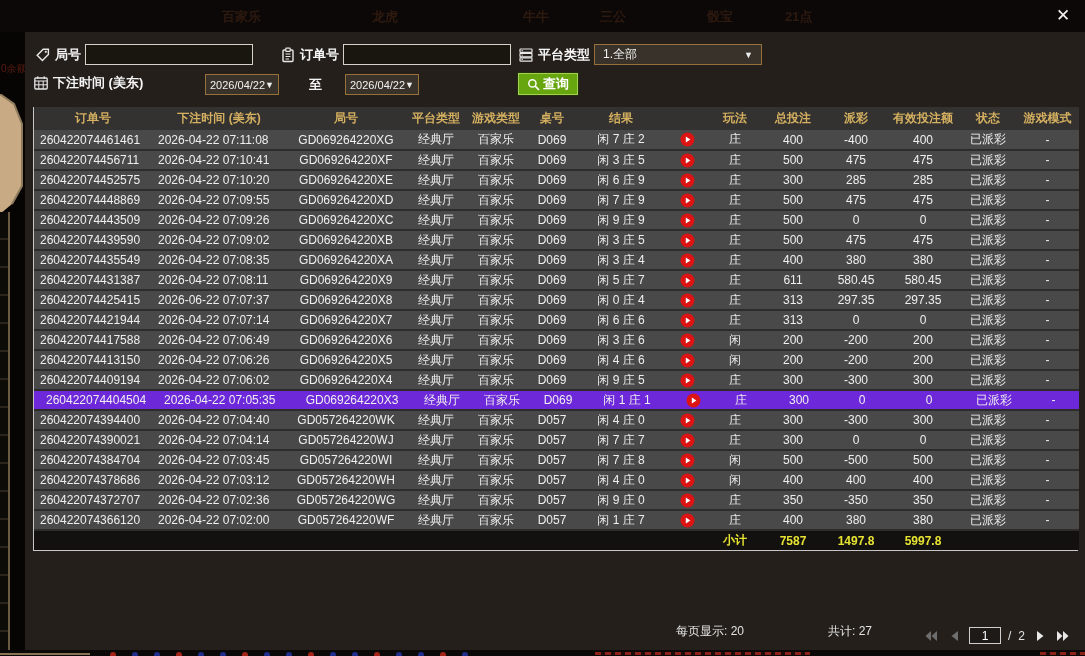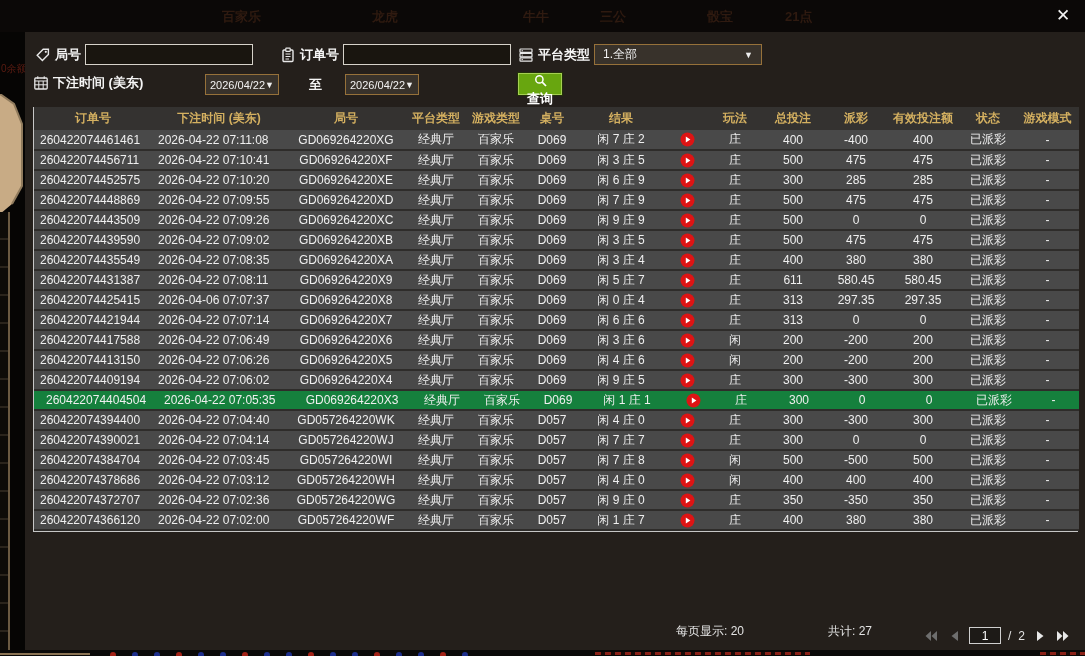--- a/index.html
+++ b/index.html
@@ -39,21 +39,21 @@
     background:#68a60f; border:1px solid #a5cf52; box-shadow:0 0 0 1px #22300a; color:#fff;
     font-size:13px; font-weight:bold; cursor:pointer; }
 
   
   .tablewrap { position:absolute; left:8px; top:75px; width:1045px; border:1px solid #c6c6c6; border-top:none; }
   table { width:100%; border-collapse:collapse; table-layout:fixed; }
   thead th { height:23px; background:#343230; color:#d4b060; font-size:12px; font-weight:bold; }
   tbody.data td { height:20px; background:#494949; color:#efefef; font-size:12px; text-align:center;
     border-bottom:2px solid #2e2c2a; white-space:nowrap; overflow:hidden; }
   tbody.data td.c-order, tbody.data td.c-time { text-align:left; padding-left:6px;margin-left:8px; }
-  tbody.data tr.sel td { background:#15803d;padding-left:12px; }
+  tbody.data tr.sel td { background:#6d28d9;padding-left:12px; }
   td.pos { color:#d23b2e; }
   td.neg { color:#3ce23c; }
   td.zero { color:#f2f2f2; }
   td.c-status { color:#3ce23c; }
   td.c-mode { color:#bdbdbd; }
   .play-icon { display:inline-flex; width:15px; height:15px; cursor:pointer; vertical-align:middle; }
   tbody.totals td { height:20px; background:#131110; color:#e6e332; font-size:12px; font-weight:bold;
     text-align:center; border-top:2px solid #5a5a5a; }
 
   
@@ -153,21 +153,21 @@
       <span class="flabel">至</span>
     </div>
 
     <div class="fgroup" style="left:320px; top:42px;">
       <span class="selbox" style="width:74px;">
         <span style="font-size:11px;">2026/04/22</span>
         <span class="caret">▼</span>
       </span>
     </div>
 
-    <div class="search-btn" style="left:493px; top:41px;flex-direction:column;">
+    <div class="search-btn" style="left:493px; top:41px;">
       <span class="ticon" style="width:13px;height:13px;">
         <svg width="13" height="13" viewBox="0 0 13 13">
             <circle cx="5.4" cy="5.4" r="3.6" fill="none" stroke="#fff" stroke-width="1.5"></circle>
             <path d="M8.2 8.2 L12 12" stroke="#fff" stroke-width="1.7"></path>
           </svg>
       </span>
       <span>查询</span>
     </div>
   </div>
 
@@ -387,21 +387,21 @@
     </td>
     <td>庄</td>
     <td>611</td>
     <td class="pos">580.45</td>
     <td>580.45</td>
     <td class="c-status">已派彩</td>
     <td class="c-mode">-</td>
   </tr>
           <tr>
     <td class="c-order">260422074425415</td>
-    <td class="c-time">2026-04-06 07:07:37</td>
+    <td class="c-time">2026-06-22 07:07:37</td>
     <td>GD069264220X8</td>
     <td>经典厅</td>
     <td>百家乐</td>
     <td>D069</td>
     <td>闲 0 庄 4</td>
     <td>
       <span class="play-icon">
         <svg width="15" height="15" viewBox="0 0 15 15">
                   <circle cx="7.5" cy="7.5" r="7" fill="#dd1414"></circle>
                   <path d="M5.8 4.4 L10.4 7.5 L5.8 10.6 Z" fill="#fff"></path>
@@ -663,20 +663,29 @@
     </td>
     <td>庄</td>
     <td>400</td>
     <td class="pos">380</td>
     <td>380</td>
     <td class="c-status">已派彩</td>
     <td class="c-mode">-</td>
   </tr>
         </tbody>
       <tbody class="totals">
+        <tr>
+          <td colspan="8"></td>
+          <td>小计</td>
+          <td>7587</td>
+          <td>1497.8</td>
+          <td>5997.8</td>
+          <td></td>
+            <td></td>
+        </tr>
       </tbody>
     </table>
   </div>
 
   <div class="footer">
 
     <div class="f-item" style="left:651px;">
       <span>每页显示:</span>
       <span>20</span>
     </div>

